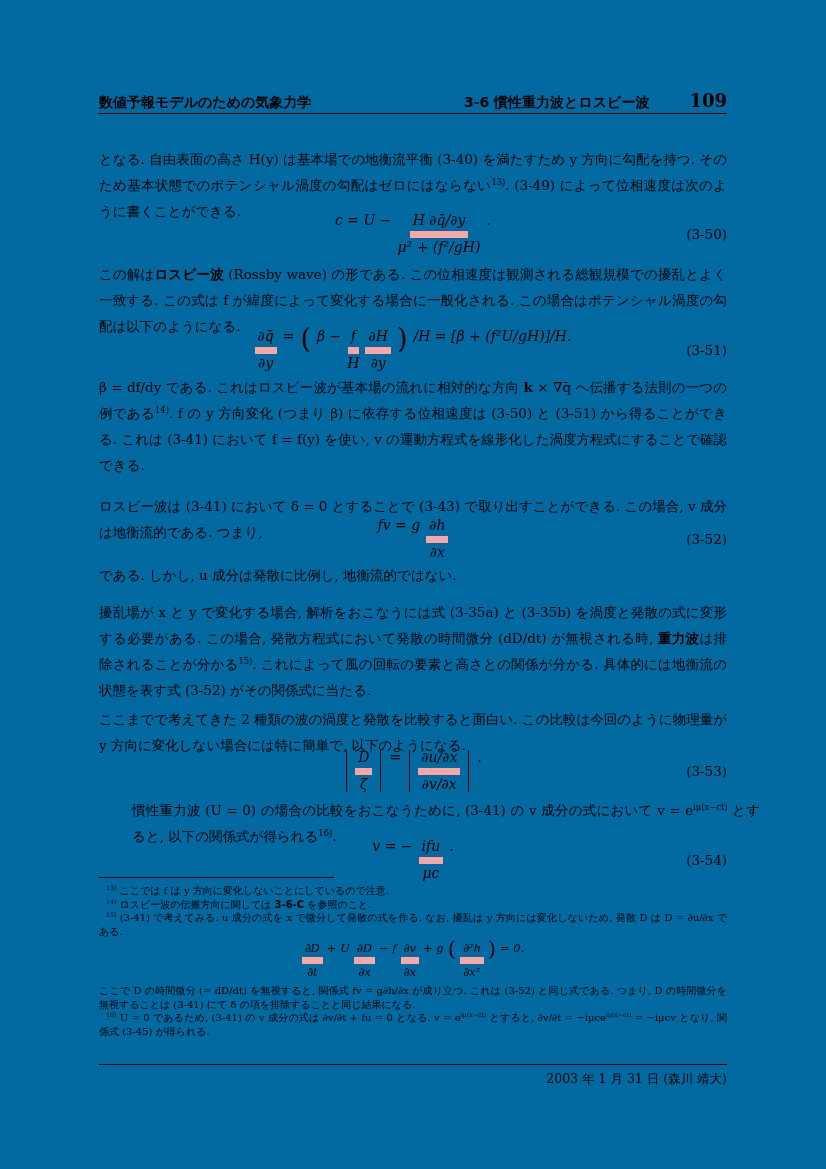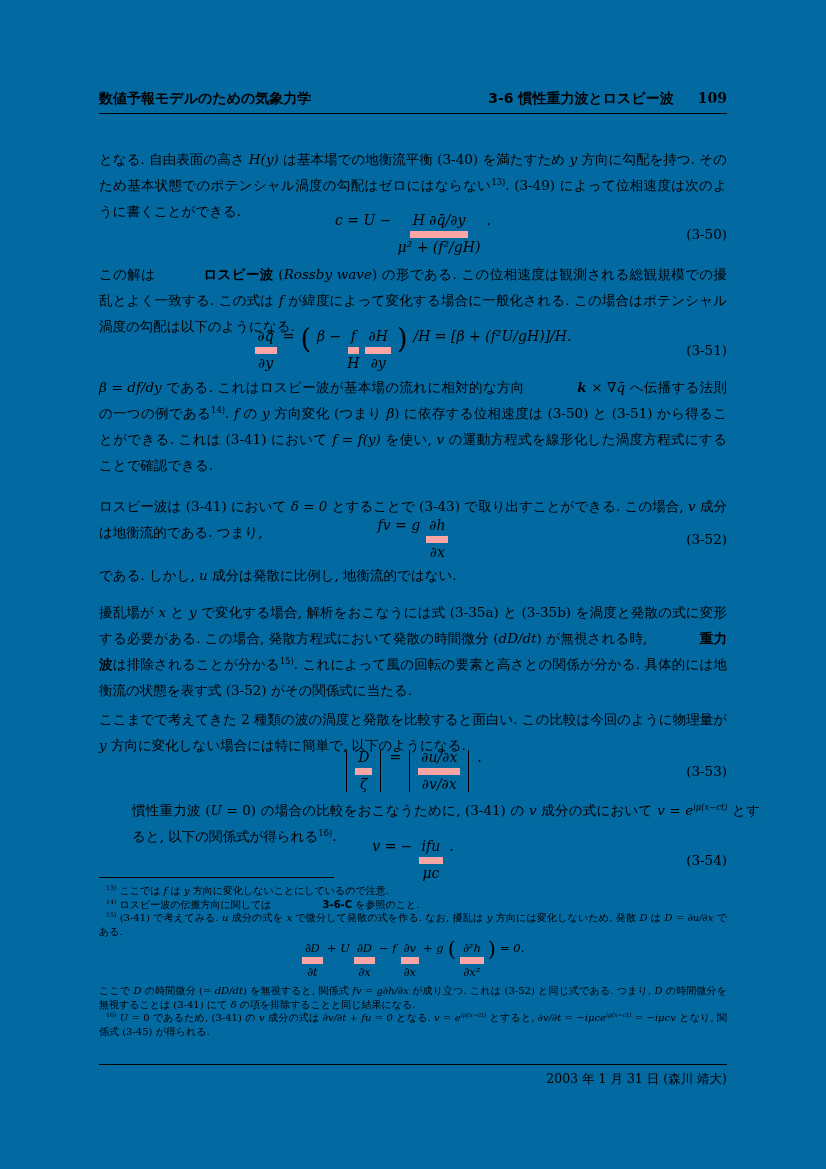--- a/index.html
+++ b/index.html
@@ -11,31 +11,31 @@
   .page { position:relative; width:826px; height:1169px; overflow:hidden; background:#0369a1; }
 
   
   .page-header {
     position:absolute; top:90px; left:99px; width:628px;
     display:flex; justify-content:space-between; align-items:baseline;
     font-family:"DejaVu Sans","Liberation Sans",sans-serif;
     font-weight:bold; font-size:14px; white-space:nowrap;
   }
   .h-right { display:flex; align-items:baseline; }
-  .pgnum { font-family:"DejaVu Serif","Liberation Serif",serif; margin-left:24px; font-size:14px; }
+  .pgnum { font-family:"DejaVu Serif","Liberation Serif",serif; margin-left:40px; font-size:18px; }
   .header-rule { position:absolute; top:113px; left:99px; width:628px; border-top:1.6px solid #000; }
 
   
   .content { position:absolute; top:0; left:99px; width:628px; height:1169px; }
   .para {
     position:absolute; left:0; width:628px; margin:0;
     font-size:13.5px; line-height:26px; text-align:justify;
   }
-  .sg-b { font-weight:bold; font-family:"DejaVu Sans","Liberation Sans",sans-serif;margin-left:48px; }
-  .sg-i { font-style:italic; font-family:"DejaVu Serif","Liberation Serif",serif; }
+  .sg-b { font-weight:bold; font-family:"DejaVu Sans","Liberation Sans",sans-serif; }
+  .sg-i { font-family:"DejaVu Serif","Liberation Serif",serif; }
   sup { font-size:0.62em; line-height:0; vertical-align:super; }
 
   #p1 { top:146px; } #p2 { top:261px; } #p3 { top:374px; } #p4 { top:479px;margin-top:14px; }
   #p5 { top:562px; } #p6 { top:599px; } #p7 { top:706px; } #p8 { top:797px;margin-left:33px; }
 
   
   .eq {
     position:absolute; left:0; width:628px; height:42px;
     display:flex; align-items:center; justify-content:center;
   }

